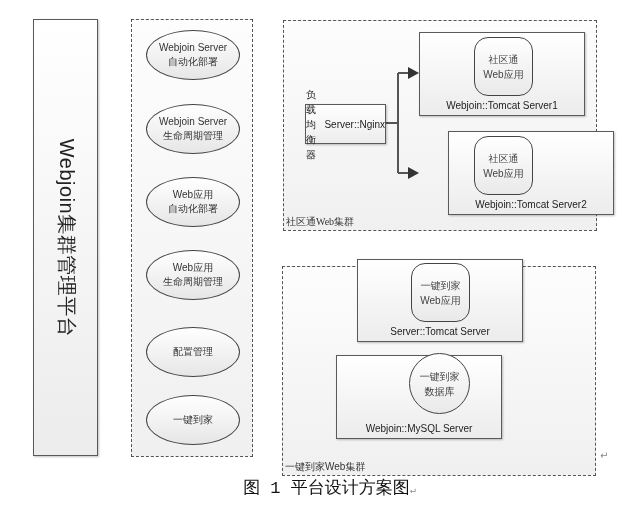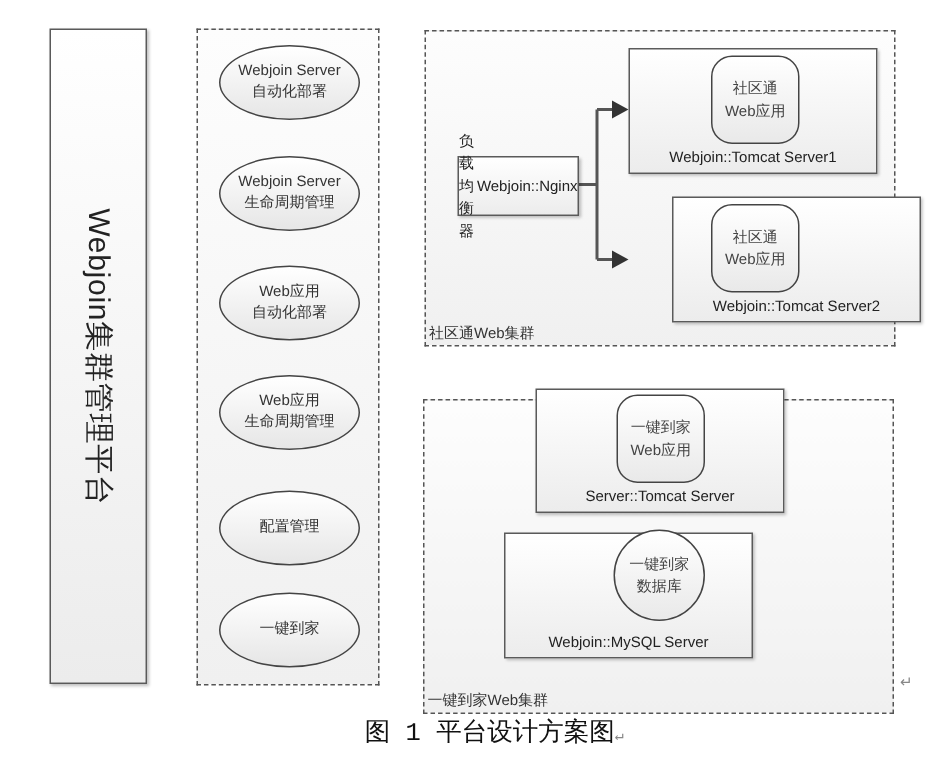--- a/index.html
+++ b/index.html
@@ -10,21 +10,21 @@
   .solid-box { border:1.3px solid #5a5a5a; box-shadow:1px 1px 2px rgba(0,0,0,0.25); }
   .dashed { border:1.3px dashed #555; background:linear-gradient(#fdfdfd, #f0f0f0); }
   .platform { left:33px; top:19px; width:65px; height:437px; }
   .platform-title { position:absolute; left:50%; top:50%; transform:translate(-50%,-50%) rotate(90deg);
                     white-space:nowrap; font-size:20px; color:#222; letter-spacing:0.5px; }
   .func-panel { left:131px; top:19px; width:122px; height:438px; }
   .ellipse { left:146px; width:94px; height:50px; border:1.2px solid #444; border-radius:50%;
              display:flex; flex-direction:column; align-items:center; justify-content:center;
              font-size:10px; line-height:14px; text-align:left; color:#333;
              background:linear-gradient(#ffffff, #e6e6e6); }
-  .panel-top { left:283px; top:20px; width:314px; height:211px; }
+  .panel-top { left:283px; top:20px; width:314px; height:211px;font-family:Liberation Serif, serif; }
   .panel-bot { left:282px; top:266px; width:314px; height:210px; }
   .panel-label { position:absolute; left:2px; bottom:1px; font-size:10px; color:#333; }
   .server-box { display:flex; align-items:flex-end; justify-content:center; font-size:10px; color:#222; padding-bottom:4px; }
   .rrect { border:1.2px solid #444; border-radius:14px; background:linear-gradient(#ffffff, #e9e9e9);
            display:flex; flex-direction:column; align-items:center; justify-content:center;
            font-size:10px; line-height:15px; color:#444; }
   .circle { border:1.2px solid #444; border-radius:50%; background:linear-gradient(#ffffff, #e9e9e9);
             display:flex; flex-direction:column; align-items:center; justify-content:center;
             font-size:10px; line-height:15px; color:#444; }
   .nginx { left:305px; top:104px; width:81px; height:40px; display:flex; flex-direction:row;
@@ -73,21 +73,21 @@
   <line x1="386" y1="123" x2="398" y2="123" stroke="#555" stroke-width="2"></line>
   <line x1="398" y1="73" x2="398" y2="173" stroke="#555" stroke-width="2"></line>
   <line x1="398" y1="73" x2="408" y2="73" stroke="#555" stroke-width="2"></line>
   <line x1="398" y1="173" x2="408" y2="173" stroke="#555" stroke-width="2"></line>
   <polygon points="408,67 419,73 408,79" fill="#333"></polygon>
   <polygon points="408,167 419,173 408,179" fill="#333"></polygon>
 </svg>
 
 <div class="abs nginx grad solid-box">
   <span>负载均衡器</span>
-  <span>Webjoin::Nginx</span>
+  <span>Server::Nginx</span>
 </div>
 
 <div class="abs server-box grad solid-box" style="left:419px;top:32px;width:166px;height:84px;">
   <span>Webjoin::Tomcat Server1</span>
 </div>
 <div class="abs rrect" style="left:474px;top:37px;width:59px;height:59px;">
   <span>社区通</span>
   <span>Web应用</span>
 </div>
 

